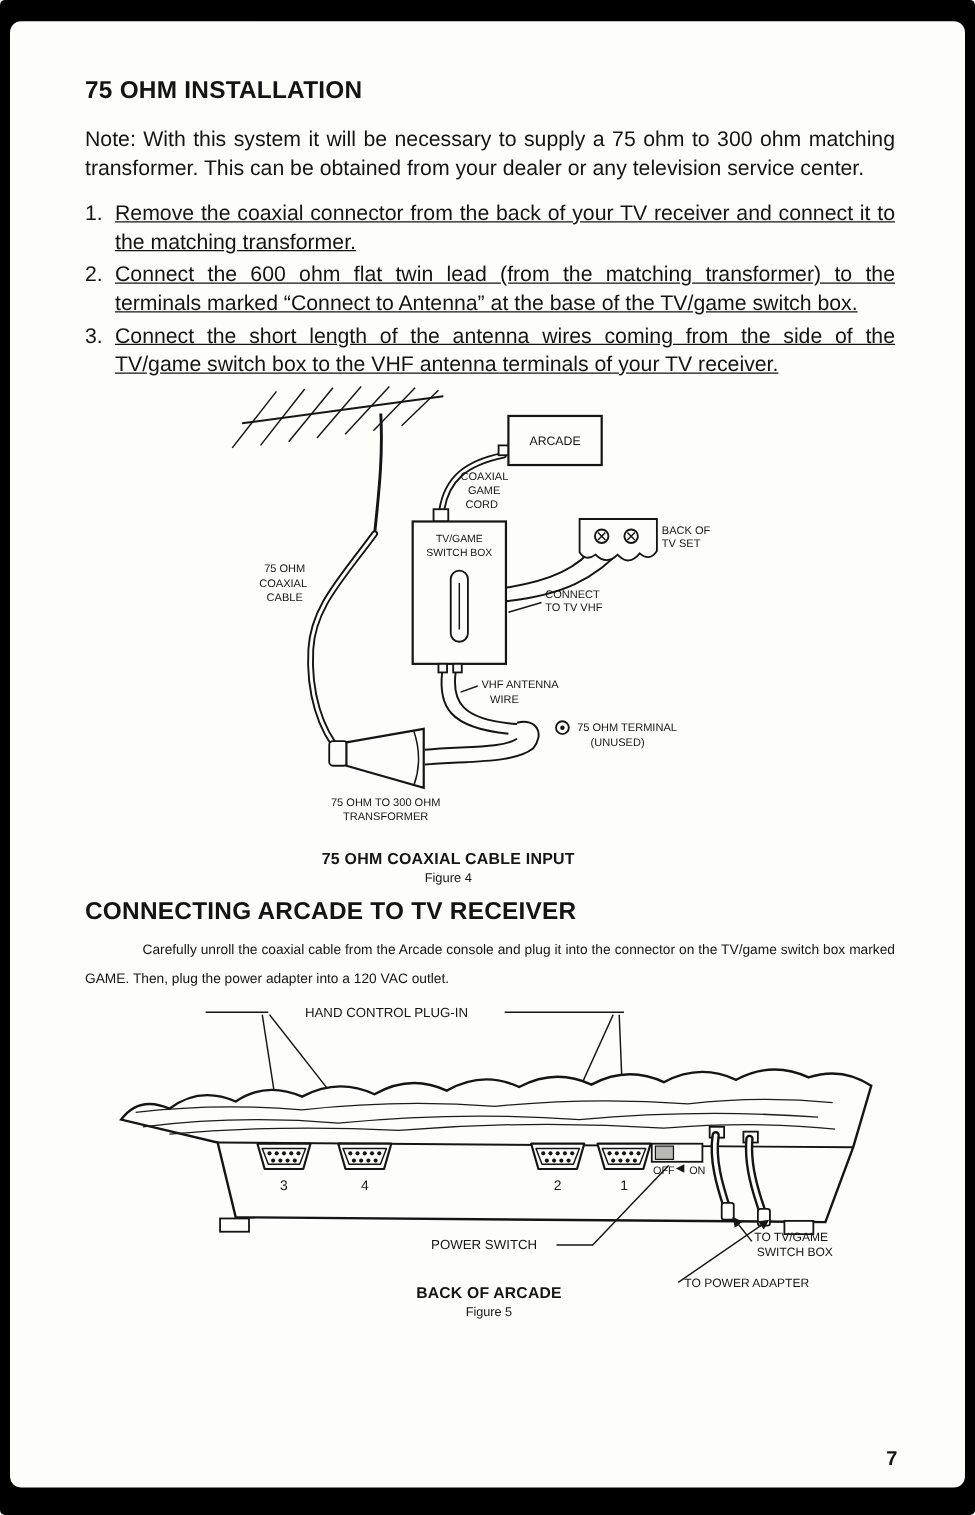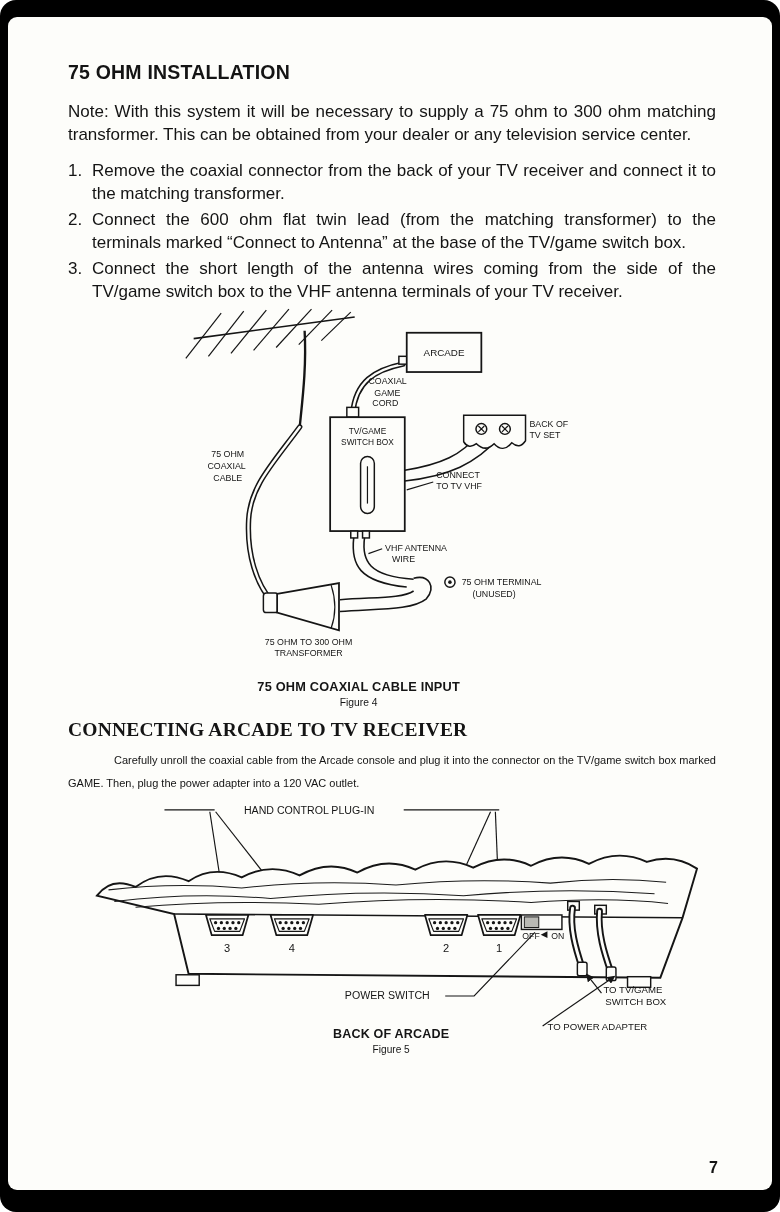--- a/index.html
+++ b/index.html
@@ -1,33 +1,33 @@
 <!DOCTYPE html>
 <html><head>
 <meta charset="utf-8">
 <style>
   * { margin:0; padding:0; box-sizing:border-box; }
   html,body { width:780px; height:1212px; background:#ffffff; }
   body { font-family:"Liberation Sans", sans-serif; color:#141414; position:relative; }
 
-  .scan-frame { position:absolute; inset:0; background:#000; border-radius:16px; }
+  .scan-frame { position:absolute; inset:0; background:#000; border-radius:4px; }
   .page { position:absolute; top:17px; left:8px; right:8px; bottom:22px;
           background:#fdfdfa; border-radius:9px; padding:44px 56px 0 60px; overflow:hidden; }
 
   h1.sec, h2.sec { font-size:19.5px; font-weight:bold; letter-spacing:.2px; line-height:23px; }
   h1.sec { margin:0 0 7px; }
-  h2.sec { margin:8px 0 8px;font-family:Liberation Serif, serif; }
+  h2.sec { margin:8px 0 8px; }
 
   p.note { font-size:17px; line-height:23px; text-align:justify; margin:16px 0 13px; }
   p.body-indent { font-size:11px; line-height:23px; text-align:justify; text-indent:46px; margin:0 0 2px; }
 
   ol.steps { list-style:none; margin:0 0 4px; }
   li.step { display:flex; font-size:17px; line-height:23px; margin:0 0 3px; }
   .step-num { flex:0 0 24px; }
-  .step-text { flex:1; text-align:justify; }
+  .step-text { flex:1; text-align:justify;text-decoration:underline; }
 
   .figure { text-align:center; }
   .figure svg { display:block; margin:0 auto; }
 
   svg text { font-family:"Liberation Sans", sans-serif; fill:#151515; }
   .t85 { font-size:8.5px; } .t9 { font-size:9px; } .t10 { font-size:10px; }
   .t105 { font-size:10.5px; } .t11 { font-size:11px; } .t115 { font-size:11.5px; }
   .cap { font-size:13px; font-weight:bold; letter-spacing:.2px; }
   .mid { text-anchor:middle; }
 

